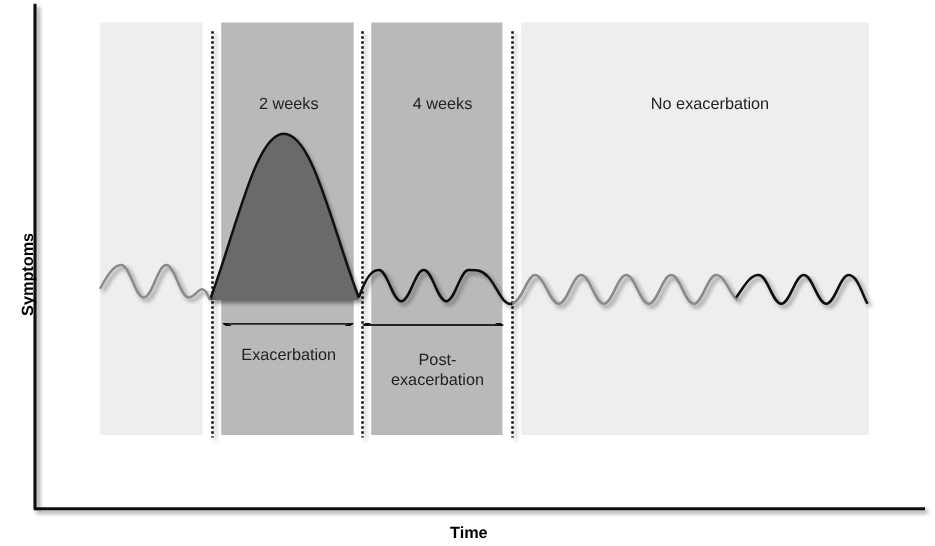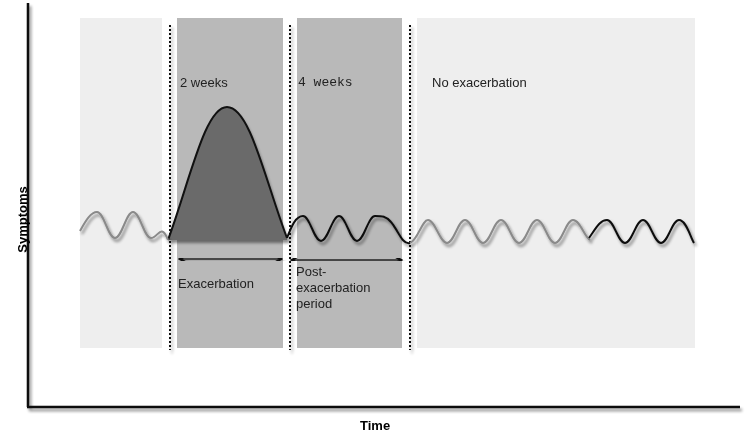--- a/index.html
+++ b/index.html
@@ -1,19 +1,19 @@
 <!DOCTYPE html>
 <html><head>
   <meta charset="utf-8">
   <style>
     html, body { margin: 0; padding: 0; background: #ffffff; }
     body { width: 748px; height: 437px; position: relative; overflow: hidden;
            font-family: "Liberation Sans", sans-serif; }
     svg { position: absolute; left: 0; top: 0; }
-    .lbl { position: absolute; font-size: 13px; color: #222; 
+    .lbl { position: absolute; font-size: 13px; color: #222; text-align: center;
            font-family: "Liberation Sans", sans-serif; line-height: 16px; }
     .axis-title { position: absolute; font-weight: bold; font-size: 13px; color: #000;
                   font-family: "Liberation Sans", sans-serif; text-align: right; }
     #ylabel { left: -18px; top: 212px; transform: rotate(-90deg); width: 80px; text-align: center; }
     #xlabel { left: 360px; top: 418px; }
   </style>
 </head>
 <body>
 
 <svg width="748" height="437" viewBox="0 0 748 437">
@@ -67,24 +67,23 @@
 
   <path filter="url(#sh)" fill="none" stroke="#111" stroke-width="2" d="M589,238 C596,228 600,220 607,220 C614,220 618,243 625,243 C632,243 636,220 643,220 C650,220 654,243 661,243 C668,243 672,220 679,220 C686,220 690,236 694,243"></path>
 
   <g stroke="#111" stroke-width="2.5" filter="url(#sh)">
     <line x1="28" y1="3" x2="28" y2="407"></line>
     <line x1="27" y1="407" x2="740" y2="407"></line>
   </g>
 </svg>
 
 <div class="lbl" style="left:180px; top:75px; width:102px;">2 weeks</div>
-<div class="lbl" style="left:298px; top:75px; width:112px;font-family:Liberation Mono, monospace;">4 weeks</div>
+<div class="lbl" style="left:298px; top:75px; width:112px;">4 weeks</div>
 <div class="lbl" style="left:432px; top:75px; width:272px;">No exacerbation</div>
 
 <div class="lbl" style="left:178px; top:276px; width:106px;">Exacerbation</div>
-<div class="lbl" style="left:296px; top:264px; width:108px;">
+<div class="lbl" style="left:296px; top:280px; width:108px;">
   <div>Post-</div>
   <div>exacerbation</div>
-  <div>period</div>
 </div>
 
 <div id="ylabel" class="axis-title">Symptoms</div>
 <div id="xlabel" class="axis-title">Time</div>
 
 </body></html>

